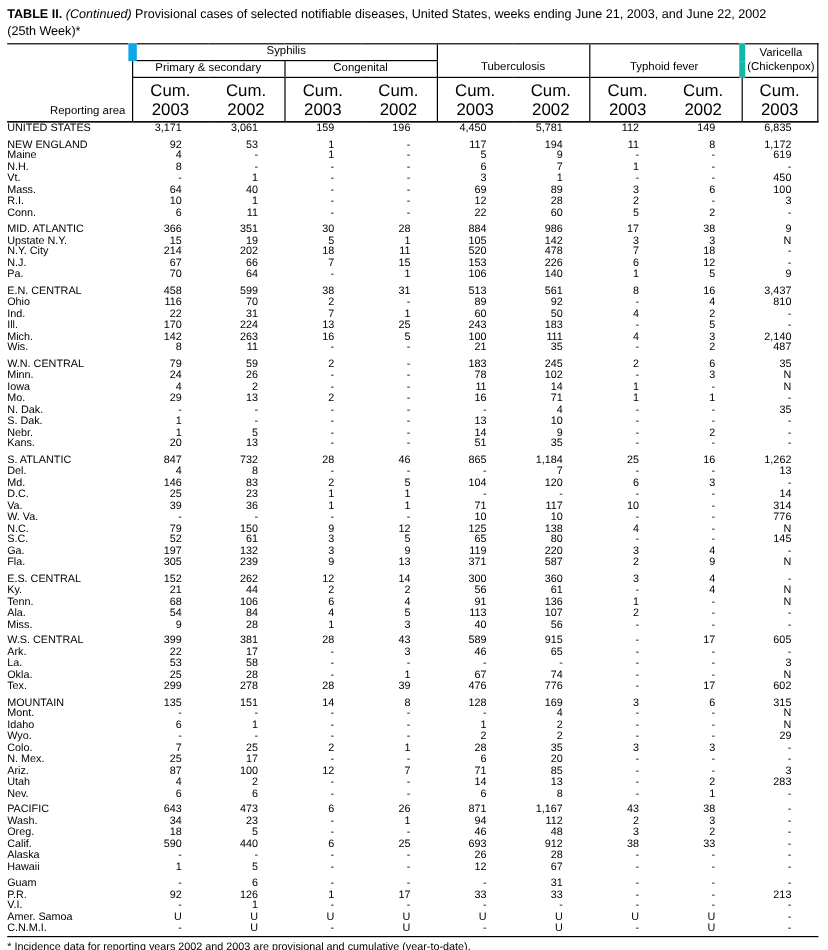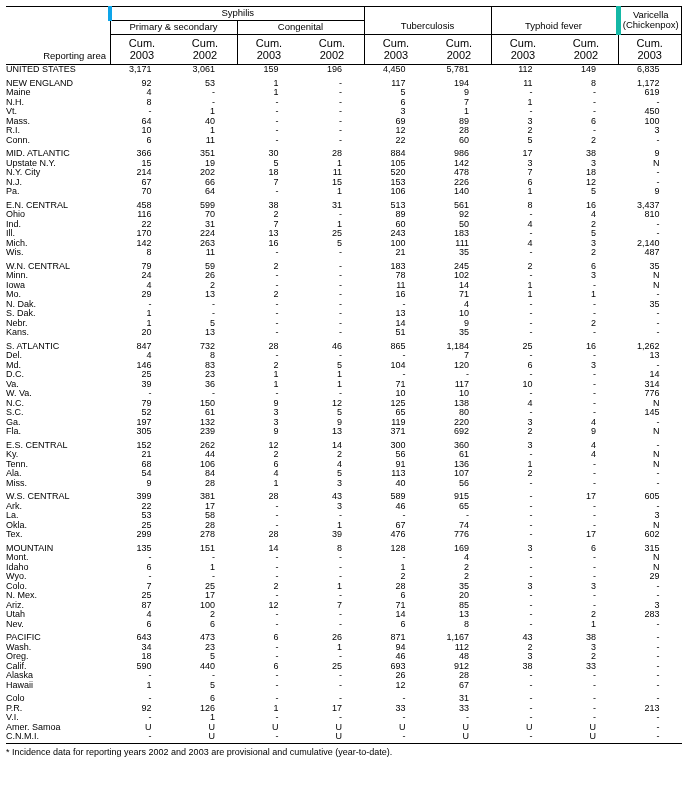--- a/index.html
+++ b/index.html
@@ -17,46 +17,50 @@
   table { width:100%; border-collapse:collapse; table-layout:fixed; }
   col.c-area { width:104px; }
 
   thead th {
     font-weight:normal; font-size:9.5px; line-height:1.15;
     text-align:center; padding:1px 2px; white-space:nowrap;
   }
   tr.h1 > th { border-top:1px solid #000; }
   .area-h { text-align:right; vertical-align:bottom; padding-bottom:2px; border-bottom:1px solid #000; }
   .grp { border-bottom:1px solid #000; }
-  .syph { border-left:4px solid #0ea5e9; }
+  .syph { border-left:7px solid #0ea5e9; }
   .tbh, .tyh { border-left:1px solid #000; vertical-align:bottom; padding-bottom:2px; }
   .varh { border-left:5px solid #14b8a6; border-right:1px solid #000; vertical-align:middle; }
   .sub.ps { border-left:1px solid #000;text-align:center; }
   .sub.cong { border-left:1px solid #000; }
-  th.cum { font-size:11px; border-bottom:1px solid #000; padding:2px 1px; }
+  th.cum { font-size:14px; border-bottom:1px solid #000; padding:2px 1px; }
   th.cum.bl { border-left:1px solid #000; }
   th.cum.br { border-right:1px solid #000; }
 
   tbody td {
     font-size:9px; line-height:9.5px; height:9.5px;
     white-space:nowrap; overflow:hidden; padding:0;
   }
   td.area-cell { text-align:left; }
   td.num { text-align:right; padding-right:22px; }
   tr.gap > td { padding-top:4px; height:13.5px; }
   tr.gap > td.num { padding-right:22px; }
 
   .footnotes { border-top:1px solid #000; margin-top:1px; padding-top:2px; font-size:9px; line-height:1.35; }
   .fn-seg { margin-right:34px; }
 </style>
 </head>
 <body>
 
 <div class="page">
 
+  <div class="title">
+    <span class="b">TABLE II.</span><span class="i"> (Continued)</span><span> Provisional cases of selected notifiable diseases, United States, weeks ending June 21, 2003, and June 22, 2002</span>
+    <div>(25th Week)*</div>
+  </div>
 
   <table>
     <colgroup>
       <col class="c-area">
       <col span="9" class="c-num">
     </colgroup>
     <thead>
       <tr class="h1">
         <th class="area-h" rowspan="3">Reporting area</th>
         <th class="grp syph" colspan="4">Syphilis</th>
@@ -513,21 +517,21 @@
           <td class="num">4</td>
           <td class="num">-</td>
         </tr>
         <tr>
           <td class="area-cell">Fla.</td>
           <td class="num">305</td>
           <td class="num">239</td>
           <td class="num">9</td>
           <td class="num">13</td>
           <td class="num">371</td>
-          <td class="num">692</td>
+          <td class="num">587</td>
           <td class="num">2</td>
           <td class="num">9</td>
           <td class="num">N</td>
         </tr>
         <tr class="gap">
           <td class="area-cell">E.S. CENTRAL</td>
           <td class="num">152</td>
           <td class="num">262</td>
           <td class="num">12</td>
           <td class="num">14</td>
@@ -819,21 +823,21 @@
           <td class="num">5</td>
           <td class="num">-</td>
           <td class="num">-</td>
           <td class="num">12</td>
           <td class="num">67</td>
           <td class="num">-</td>
           <td class="num">-</td>
           <td class="num">-</td>
         </tr>
         <tr class="gap">
-          <td class="area-cell">Colo</td>
+          <td class="area-cell">Guam</td>
           <td class="num">-</td>
           <td class="num">6</td>
           <td class="num">-</td>
           <td class="num">-</td>
           <td class="num">-</td>
           <td class="num">31</td>
           <td class="num">-</td>
           <td class="num">-</td>
           <td class="num">-</td>
         </tr>

